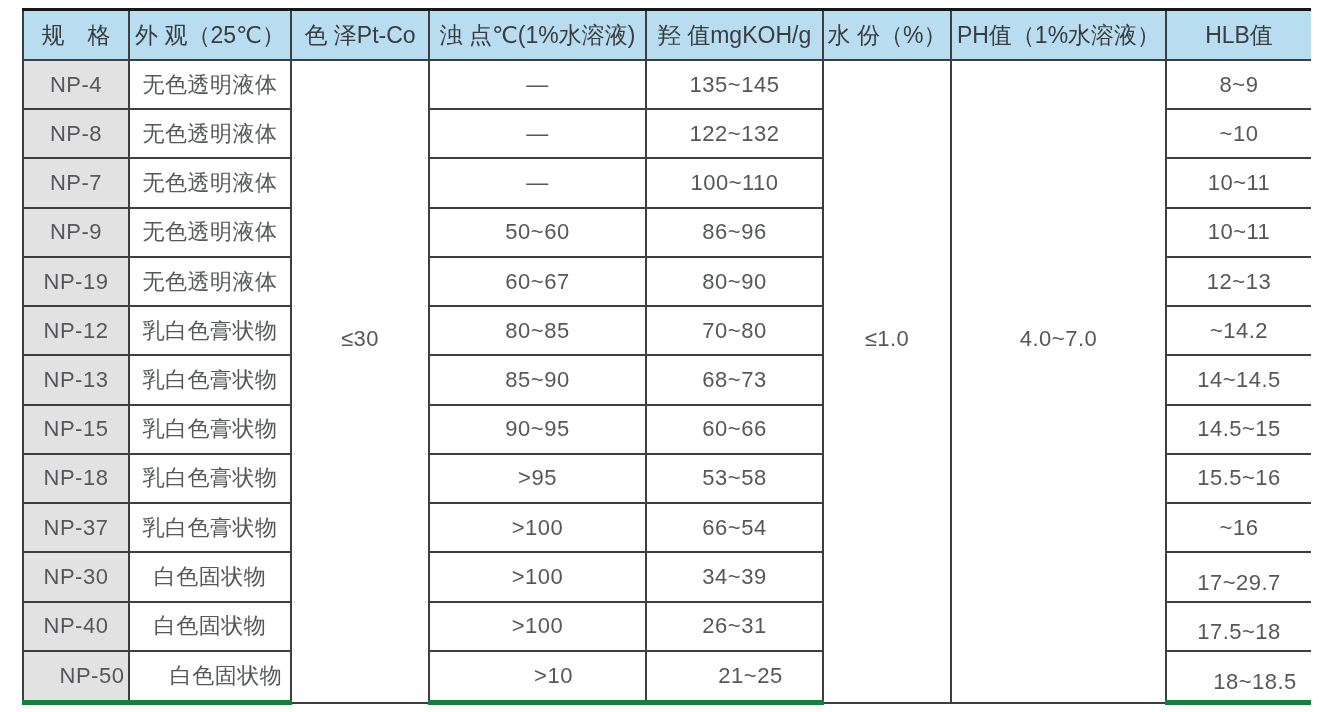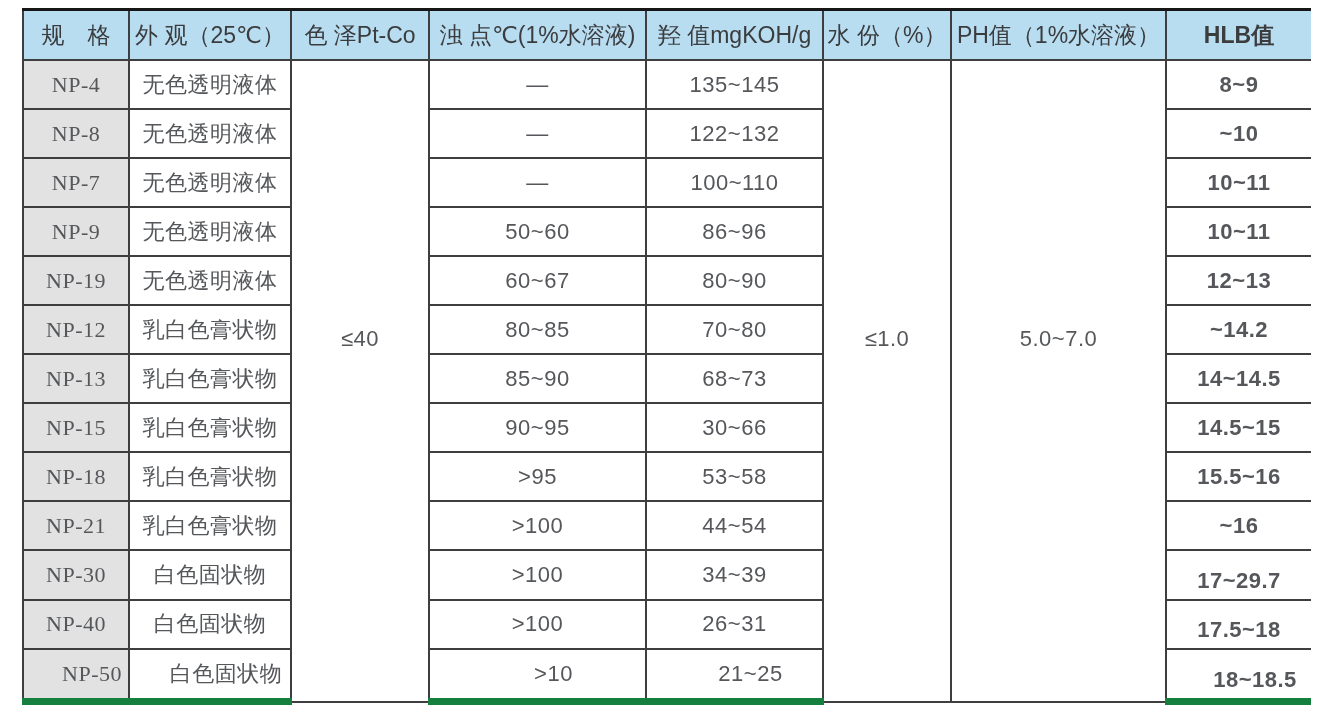--- a/index.html
+++ b/index.html
@@ -40,29 +40,27 @@
     color: #3a3c3e;
     border-top: 3px solid #161616;
   }
   tbody td {
     font-size: 22px;
     color: #55575a;
     letter-spacing: 0.5px;
   }
   td.spec {
     background: #e2e2e2;
-    font-family: Liberation Serif, serif;
   }
   tbody tr:last-child td {
-    border-bottom: 7px solid #15803d;
+    border-bottom: 5px solid #15803d;
     padding-left: 32px;
   }
   th.last, td.last {
     border-right: hidden;
-    font-weight: bold;
   }
   
   td.merged .val {
     display: inline-block;
     transform: translateY(-42px);
   }
   
   tr.hlb-low td.last .val {
     display: inline-block;
     transform: translateY(6px);
@@ -92,25 +90,25 @@
         <th>羟 值mgKOH/g</th>
         <th>水 份（%）</th>
         <th>PH值（1%水溶液）</th>
         <th class="last">HLB值</th>
       </tr>
     </thead>
     <tbody>
       <tr>
         <td class="spec">NP-4</td>
         <td>无色透明液体</td>
-        <td class="merged" rowspan="13"><span class="val">≤40</span></td>
+        <td class="merged" rowspan="13"><span class="val">≤30</span></td>
         <td>—</td>
         <td>135~145</td>
         <td class="merged" rowspan="13"><span class="val">≤1.0</span></td>
-        <td class="merged" rowspan="13"><span class="val">5.0~7.0</span></td>
+        <td class="merged" rowspan="13"><span class="val">4.0~7.0</span></td>
         <td class="last">8~9</td>
       </tr>
       <tr>
         <td class="spec">NP-8</td>
         <td>无色透明液体</td>
         <td>—</td>
         <td>122~132</td>
         <td class="last">~10</td>
       </tr>
       <tr>
@@ -145,35 +143,35 @@
         <td class="spec">NP-13</td>
         <td>乳白色膏状物</td>
         <td>85~90</td>
         <td>68~73</td>
         <td class="last">14~14.5</td>
       </tr>
       <tr>
         <td class="spec">NP-15</td>
         <td>乳白色膏状物</td>
         <td>90~95</td>
-        <td>30~66</td>
+        <td>60~66</td>
         <td class="last">14.5~15</td>
       </tr>
       <tr>
         <td class="spec">NP-18</td>
         <td>乳白色膏状物</td>
         <td>&gt;95</td>
         <td>53~58</td>
         <td class="last">15.5~16</td>
       </tr>
       <tr>
-        <td class="spec">NP-21</td>
+        <td class="spec">NP-37</td>
         <td>乳白色膏状物</td>
         <td>&gt;100</td>
-        <td>44~54</td>
+        <td>66~54</td>
         <td class="last">~16</td>
       </tr>
       <tr class="hlb-low">
         <td class="spec">NP-30</td>
         <td>白色固状物</td>
         <td>&gt;100</td>
         <td>34~39</td>
         <td class="last"><span class="val">17~29.7</span></td>
       </tr>
       <tr class="hlb-low">

